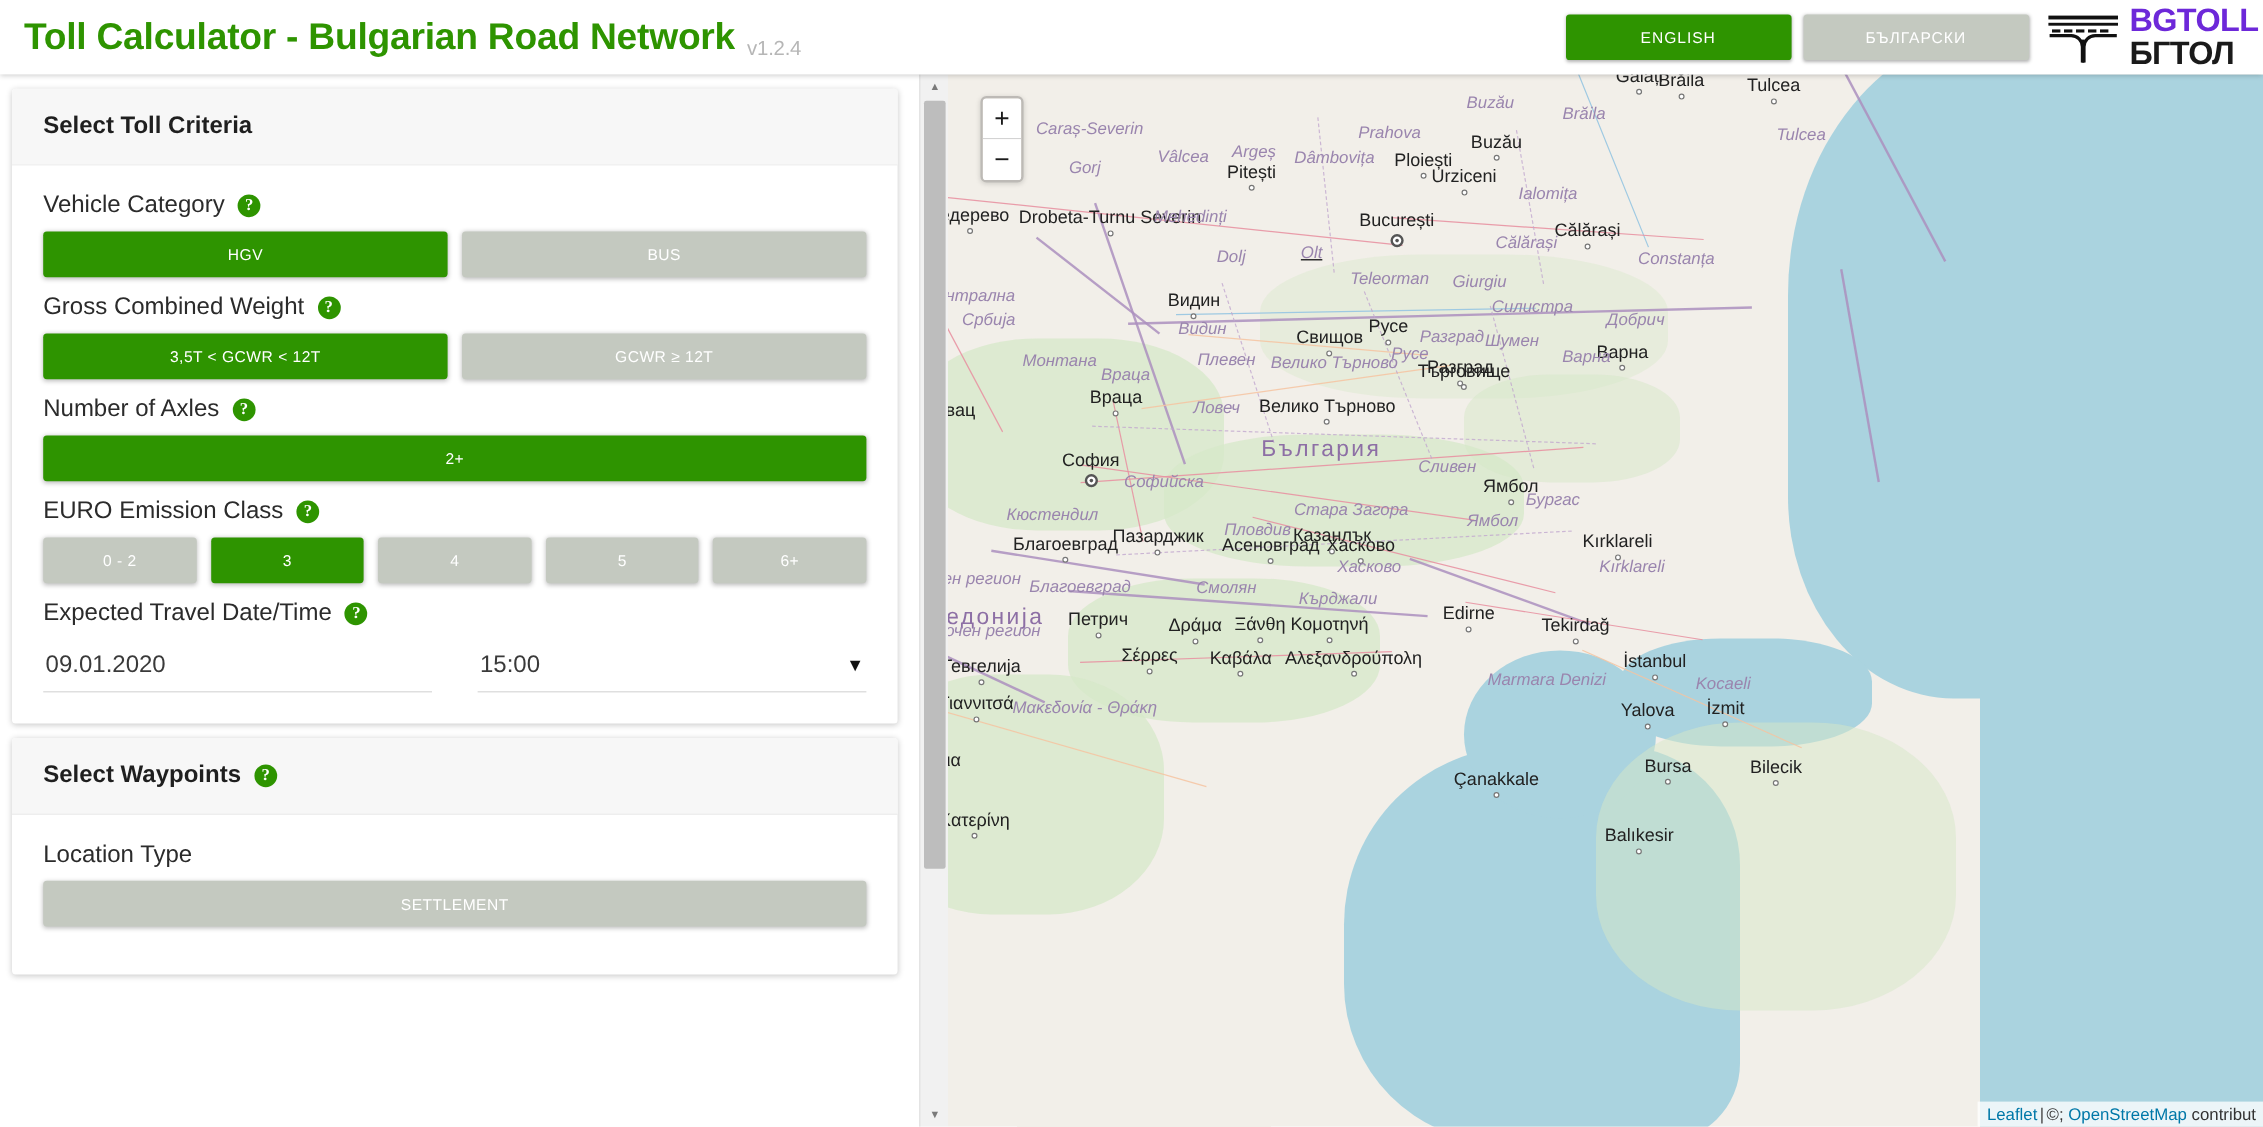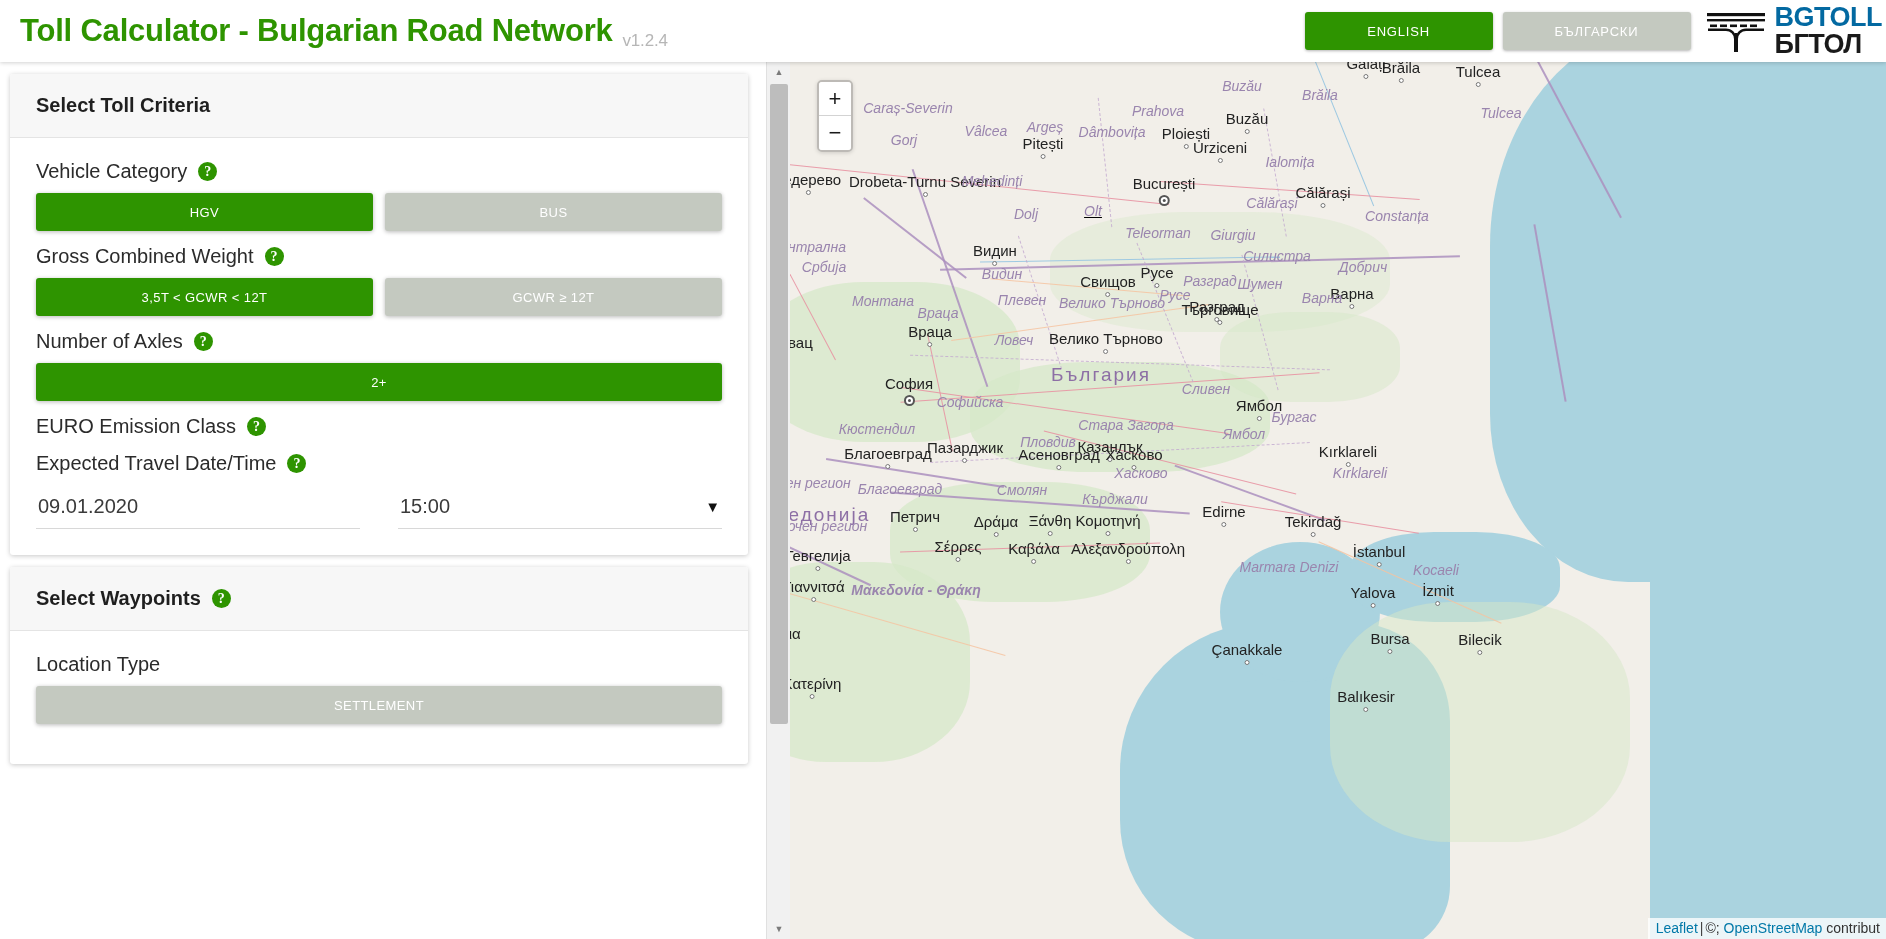--- a/index.html
+++ b/index.html
@@ -40,21 +40,21 @@
     color: #ffffff; cursor: pointer;
     display: flex; align-items: center; justify-content: center;
     box-shadow: 0 1px 3px rgba(0,0,0,.3);
     font-family: "Liberation Sans", sans-serif;
   }
   .lang-btn.active { background: #2e9400; }
   .lang-btn.inactive { background: #c4c9c0; }
   .logo { display: flex; align-items: center; margin-right: 4px; }
   .logo-mark { width: 62px; height: 44px; margin-right: 8px; }
   .logo-text { line-height: 1; }
-  .logo-en { font-size: 27px; font-weight: bold; color: #0369a1; letter-spacing: -.5px; }
+  .logo-en { font-size: 27px; font-weight: bold; color: #6d28d9; letter-spacing: -.5px; }
   .logo-bg { font-size: 27px; font-weight: bold; color: #1a1a1a; letter-spacing: -.5px; }
 
   
   .left-pane {
     position: absolute; top: 62px; left: 0;
     width: 790px; height: 877px;
     background: #ffffff;
     overflow: hidden;
   }
   .pane-scroll { position: absolute; top: 0; left: 0; width: 768px; height: 877px; }
@@ -268,20 +268,27 @@
             <span>Number of Axles</span>
             <span class="help-icon">?</span>
           </div>
           <div class="btn-row">
             <button class="opt-btn on">2+</button>
           </div>
 
           <div class="field-label">
             <span>EURO Emission Class</span>
             <span class="help-icon">?</span>
+          </div>
+          <div class="btn-row euro">
+            <button class="opt-btn off">0 - 2</button>
+            <button class="opt-btn on">3</button>
+            <button class="opt-btn off">4</button>
+            <button class="opt-btn off">5</button>
+            <button class="opt-btn off">6+</button>
           </div>
 
           <div class="field-label">
             <span>Expected Travel Date/Time</span>
             <span class="help-icon">?</span>
           </div>
           <div class="datetime-row">
             <div class="dt-field">
               <span class="dt-value">09.01.2020</span>
             </div>
@@ -452,21 +459,21 @@
           <div class="place city" style="left: 318px; top: 459px;"><span class="nm">Κομοτηνή</span><span class="dot"></span></div>
           <div class="place city" style="left: 434px; top: 450px;"><span class="nm">Edirne</span><span class="dot"></span></div>
           <div class="place city" style="left: 523px; top: 460px;"><span class="nm">Tekirdağ</span><span class="dot"></span></div>
           <div class="place city" style="left: 28px; top: 494px;"><span class="nm">Гевгелија</span><span class="dot"></span></div>
           <div class="place city" style="left: 168px; top: 485px;"><span class="nm">Σέρρες</span><span class="dot"></span></div>
           <div class="place city" style="left: 244px; top: 487px;"><span class="nm">Καβάλα</span><span class="dot"></span></div>
           <div class="place city" style="left: 338px; top: 487px;"><span class="nm">Αλεξανδρούπολη</span><span class="dot"></span></div>
           <div class="place region" style="left: 499px; top: 505px;"><span class="nm">Marmara Denizi</span></div>
           <div class="place city" style="left: 589px; top: 490px;"><span class="nm">İstanbul</span><span class="dot"></span></div>
           <div class="place city" style="left: 24px; top: 525px;"><span class="nm">Γιαννιτσά</span><span class="dot"></span></div>
-          <div class="place region" style="left: 126px; top: 528px; font-weight: bold;"><span class="nm">Μακεδονία - Θράκη</span></div>
+          <div class="place region" style="left: 114px; top: 528px;"><span class="nm">Μακεδονία - Θράκη</span></div>
           <div class="place city" style="left: 583px; top: 531px;"><span class="nm">Yalova</span><span class="dot"></span></div>
           <div class="place city" style="left: 648px; top: 529px;"><span class="nm">İzmit</span><span class="dot"></span></div>
           <div class="place region" style="left: 646px; top: 508px;"><span class="nm">Kocaeli</span></div>
           <div class="place city" style="left: -12px; top: 572px;"><span class="nm">Βέροια</span></div>
           <div class="place city" style="left: 22px; top: 622px;"><span class="nm">Κατερίνη</span><span class="dot"></span></div>
           <div class="place city" style="left: 600px; top: 577px;"><span class="nm">Bursa</span><span class="dot"></span></div>
           <div class="place city" style="left: 457px; top: 588px;"><span class="nm">Çanakkale</span><span class="dot"></span></div>
           <div class="place city" style="left: 576px; top: 635px;"><span class="nm">Balıkesir</span><span class="dot"></span></div>
           <div class="place city" style="left: 690px; top: 578px;"><span class="nm">Bilecik</span><span class="dot"></span></div>
         </div>

